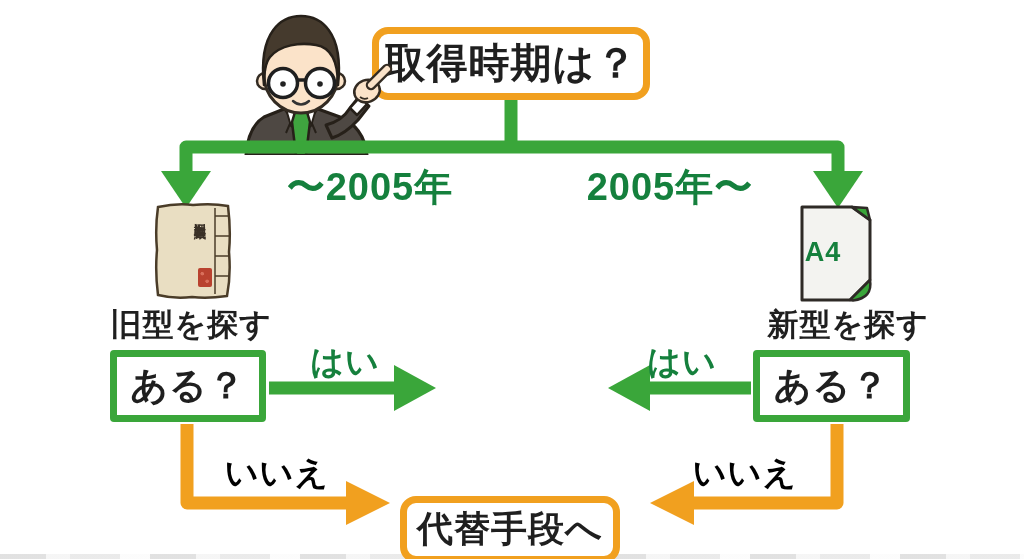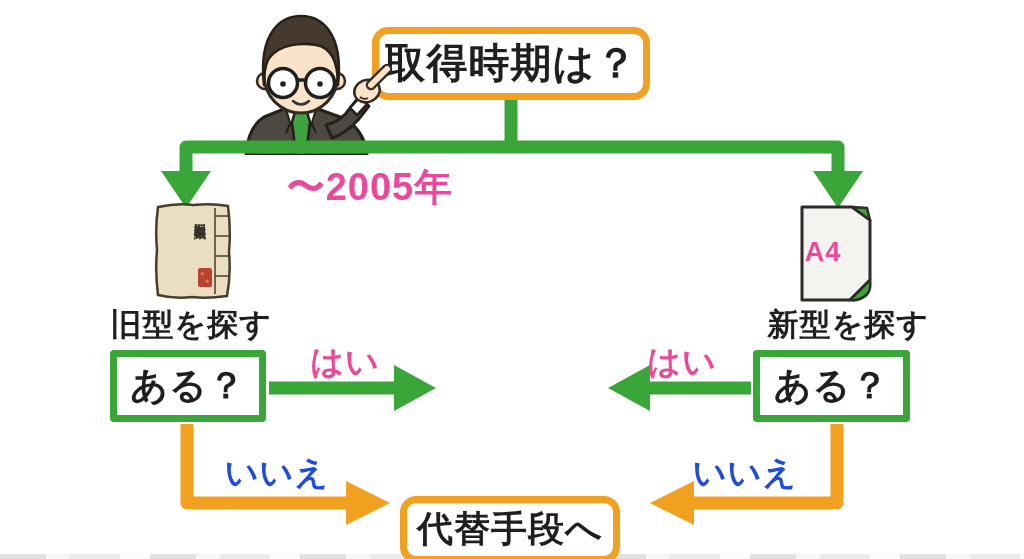--- a/index.html
+++ b/index.html
@@ -7,22 +7,22 @@
   #stage{position:relative;width:1024px;height:559px;background:#ffffff;overflow:hidden;}
   svg{position:absolute;display:block;}
   .layer{position:absolute;left:0;top:0;width:1024px;height:559px;}.z2{z-index:2}
 
   .node{position:absolute;box-sizing:border-box;background:#fff;display:flex;align-items:center;
         justify-content:center;font-weight:bold;color:#1f1f1f;z-index:3;letter-spacing:1px;}
   .node.green{border:7px solid #3AA63A;border-radius:4px;align-items:center;}
   .node.orange{border:7px solid #F1A01F;border-radius:16px;}
 
   .lbl{position:absolute;font-weight:bold;text-align:center;z-index:3;letter-spacing:1px;}
-  .lbl.green{color:#ec4899;}
-  .lbl.orange{color:#1d4ed8;}
+  .lbl.green{color:#15803d;}
+  .lbl.orange{color:#000000;}
   .lbl.ink{color:#1f1f1f;text-align:right;}
 
   #title-box{left:372px;top:27px;width:278px;height:73px;font-size:41px;}
   #left-q-box{left:110px;top:350px;width:156px;height:72px;font-size:37px;}
   #right-q-box{left:753px;top:350px;width:157px;height:72px;font-size:37px;}
   #ok-box{left:437px;top:352px;width:170px;height:70px;font-size:42px;color:#3AA63A;gap:7px;}
   #fallback-box{left:400px;top:496px;width:220px;height:67px;font-size:36px;}
 
   #branch-left-lbl{left:275px;top:162px;width:190px;font-size:38px;}
   #branch-right-lbl{left:575px;top:162px;width:190px;font-size:38px;}
@@ -105,20 +105,21 @@
 
   <div class="node green" id="right-q-box">
     <span>ある？</span>
   </div>
 
   <div class="node orange" id="fallback-box">
     <span>代替手段へ</span>
   </div>
 
   <div class="lbl green" id="branch-left-lbl">〜2005年</div>
+  <div class="lbl green" id="branch-right-lbl">2005年〜</div>
   <div class="lbl ink" id="find-old-lbl">旧型を探す</div>
   <div class="lbl ink" id="find-new-lbl">新型を探す</div>
   <div class="lbl green" id="yes-left-lbl">はい</div>
   <div class="lbl green" id="yes-right-lbl">はい</div>
   <div class="lbl orange" id="no-left-lbl">いいえ</div>
   <div class="lbl orange" id="no-right-lbl">いいえ</div>
 
   <svg id="old-doc-icon" viewBox="0 0 82 98">
     <path d="M6,5 Q25,1 41,3 Q60,1 76,4 Q79,28 77,50 Q79,74 75,94 Q55,97 40,95 Q22,97 6,93 Q3,70 5,48 Q3,26 6,5 Z" fill="#E9DEC2" stroke="#4A3C28" stroke-width="2.5"></path>
     <line x1="63" y1="6" x2="63" y2="92" stroke="#4A3C28" stroke-width="1.5"></line>

